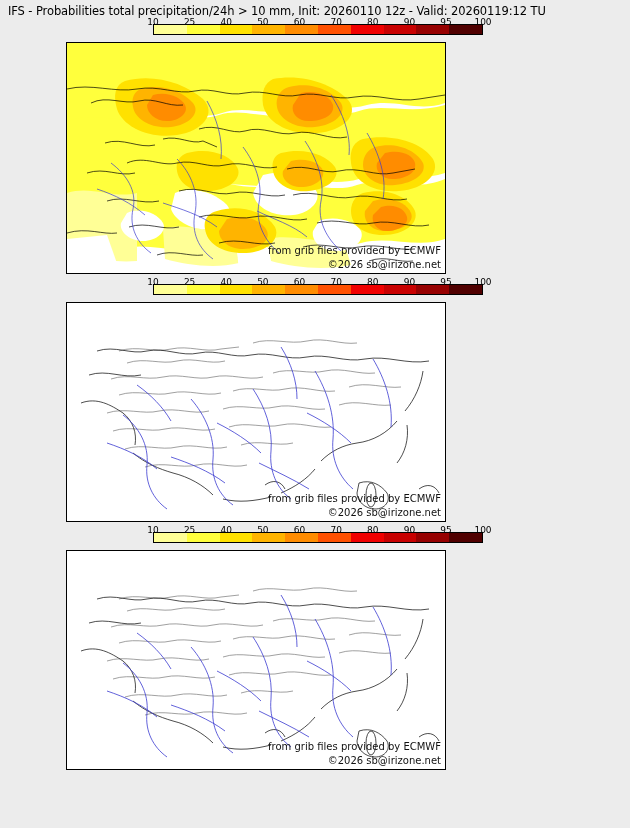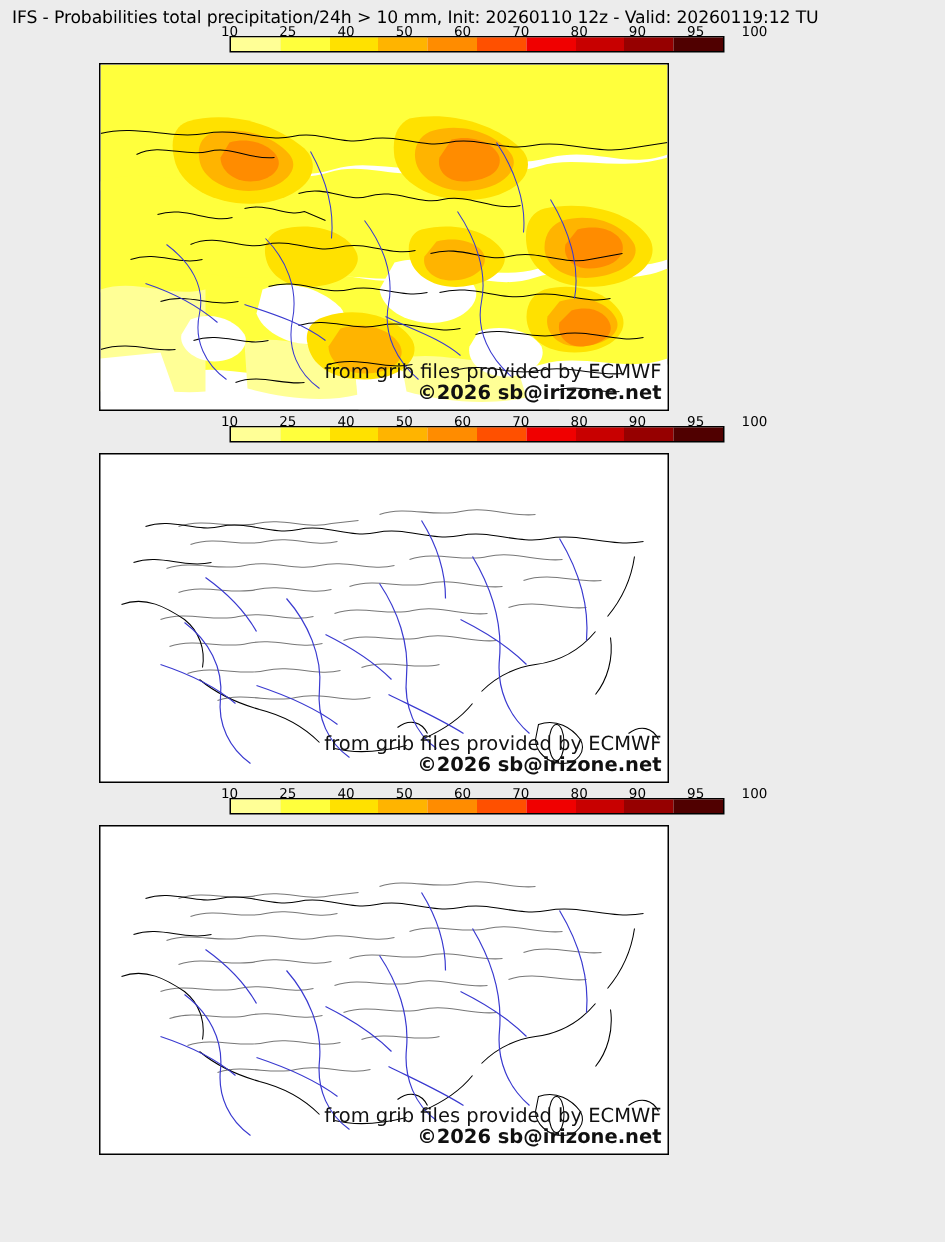--- a/index.html
+++ b/index.html
@@ -43,21 +43,20 @@
   .cbar .seg {
     flex: 1 1 0;
     height: 100%;
   }
   .cbar-labels {
     position: absolute;
     left: 153px;
     top: -3px;
     width: 330px;
     height: 12px;
-    padding-left: 20px;
   }
   .cbar-labels span {
     position: absolute;
     font-size: 9px;
     color: #000;
     transform: translateX(-50%);
     top: 0;
   }
   .map {
     position: relative;
@@ -72,32 +71,32 @@
   .map.tall {
     height: 232px;
   }
   .map svg {
     position: absolute;
     left: 0;
     top: 0;
   }
   .credit1, .credit2 {
     position: absolute;
-    font-size: 13px;
+    font-size: 10px;
     color: #111;
     white-space: nowrap;
   }
   .credit1 {
     right: 4px;
     bottom: 17px;
   }
   .credit2 {
     right: 4px;
     bottom: 3px;
-    font-weight: bold;
+    font-weight: normal;
   }
   .spacer { height: 6px; }
 </style>
 </head>
 <body>
 
 <div class="panel">
   <div class="panel-title">IFS - Probabilities total precipitation/24h &gt; 10 mm, Init: 20260110 12z - Valid: 20260119:12 TU</div>
   <div class="cbar-wrap">
     <div class="cbar-labels">

